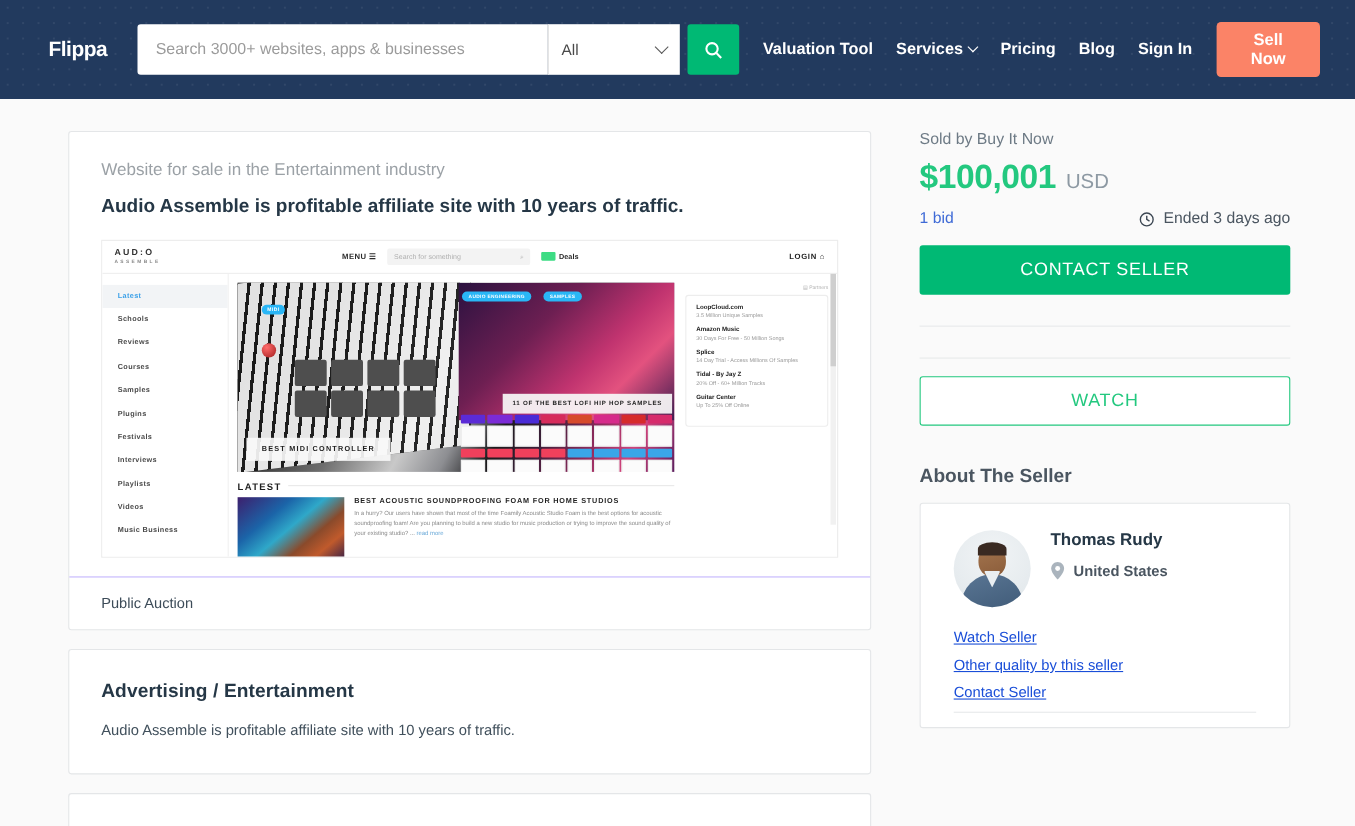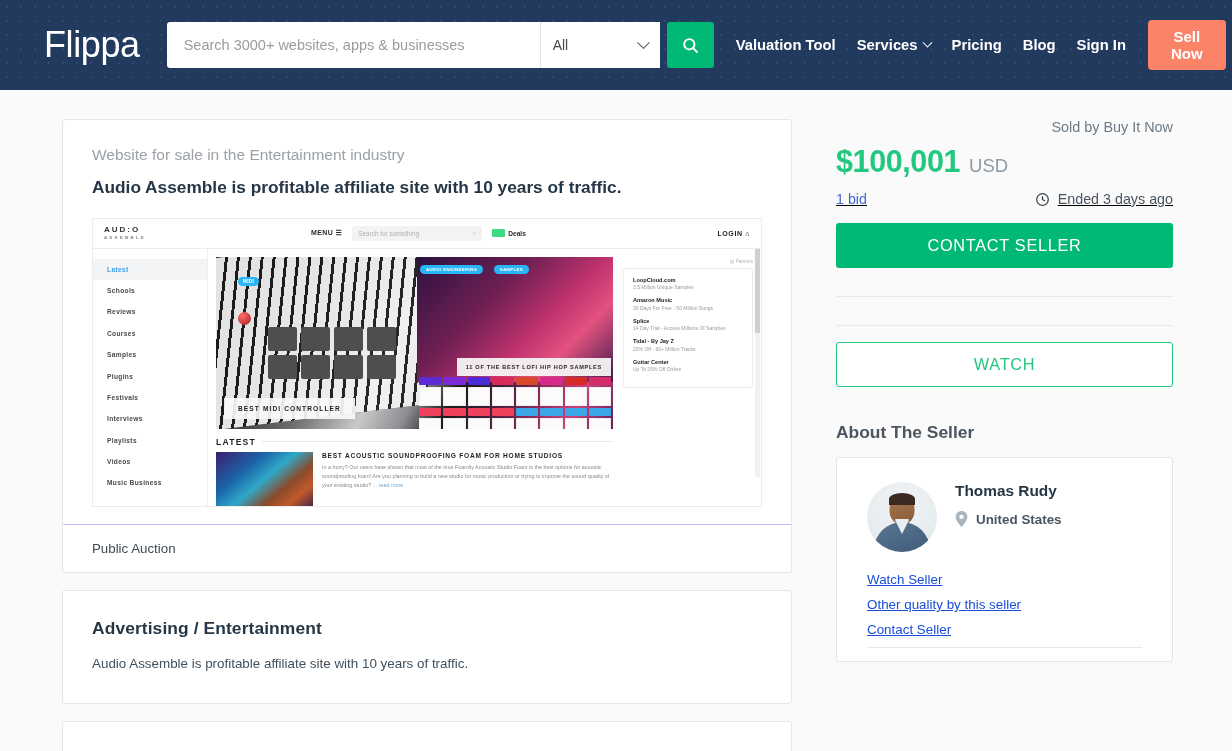--- a/index.html
+++ b/index.html
@@ -16,22 +16,22 @@
     background: #223a5e;
     background-image: radial-gradient(circle, rgba(255,255,255,0.07) 1px, transparent 1px);
     background-size: 14px 14px;
     display: flex;
     align-items: center;
     padding: 0 32px 0 44px;
     position: relative;
   }
   .logo {
     color: #ffffff;
-    font-size: 36px;
-    font-weight: 400;
+    font-size: 19px;
+    font-weight: 700;
     letter-spacing: -0.4px;
     margin-right: 27px;
     line-height: 1;
     font-family: "Liberation Sans", sans-serif;
   }
   .search-wrap {
     display: flex;
     align-items: stretch;
     height: 46px;
   }
@@ -263,27 +263,27 @@
   .sec-body {
     margin-top: 17px;
     font-size: 13.4px;
     color: #41505c;
   }
   .card-sec { padding: 27px 29px 32px 29px; }
 
   .glance-title { font-size: 21px; font-weight: bold; color: #253746; }
 
   
-  .sold-by { font-size: 14.4px; color: #6d7a85; text-align: right; }
+  .sold-by { font-size: 14.4px; color: #6d7a85; }
   .price-line { margin-top: 9px; display: flex; align-items: baseline; gap: 9px; text-align: right; }
   .price { font-size: 30.5px; font-weight: bold; color: #23c87f; letter-spacing: -.4px; }
   .currency { font-size: 18.5px; color: #8d99a3; }
   .bid-row {
     margin-top: 12px;
-    display: flex; align-items: center; justify-content: space-between; text-decoration: underline;
+    display: flex; align-items: center; justify-content: space-between;
   }
   .bid-link { font-size: 14.3px; color: #3e6ad6; cursor: pointer; }
   .ended { font-size: 14.3px; color: #4a5560; display: flex; align-items: center; gap: 8px; }
 
   .btn-primary {
     margin-top: 16px;
     width: 100%;
     height: 45px;
     background: #00b974;
     color: #fff;

